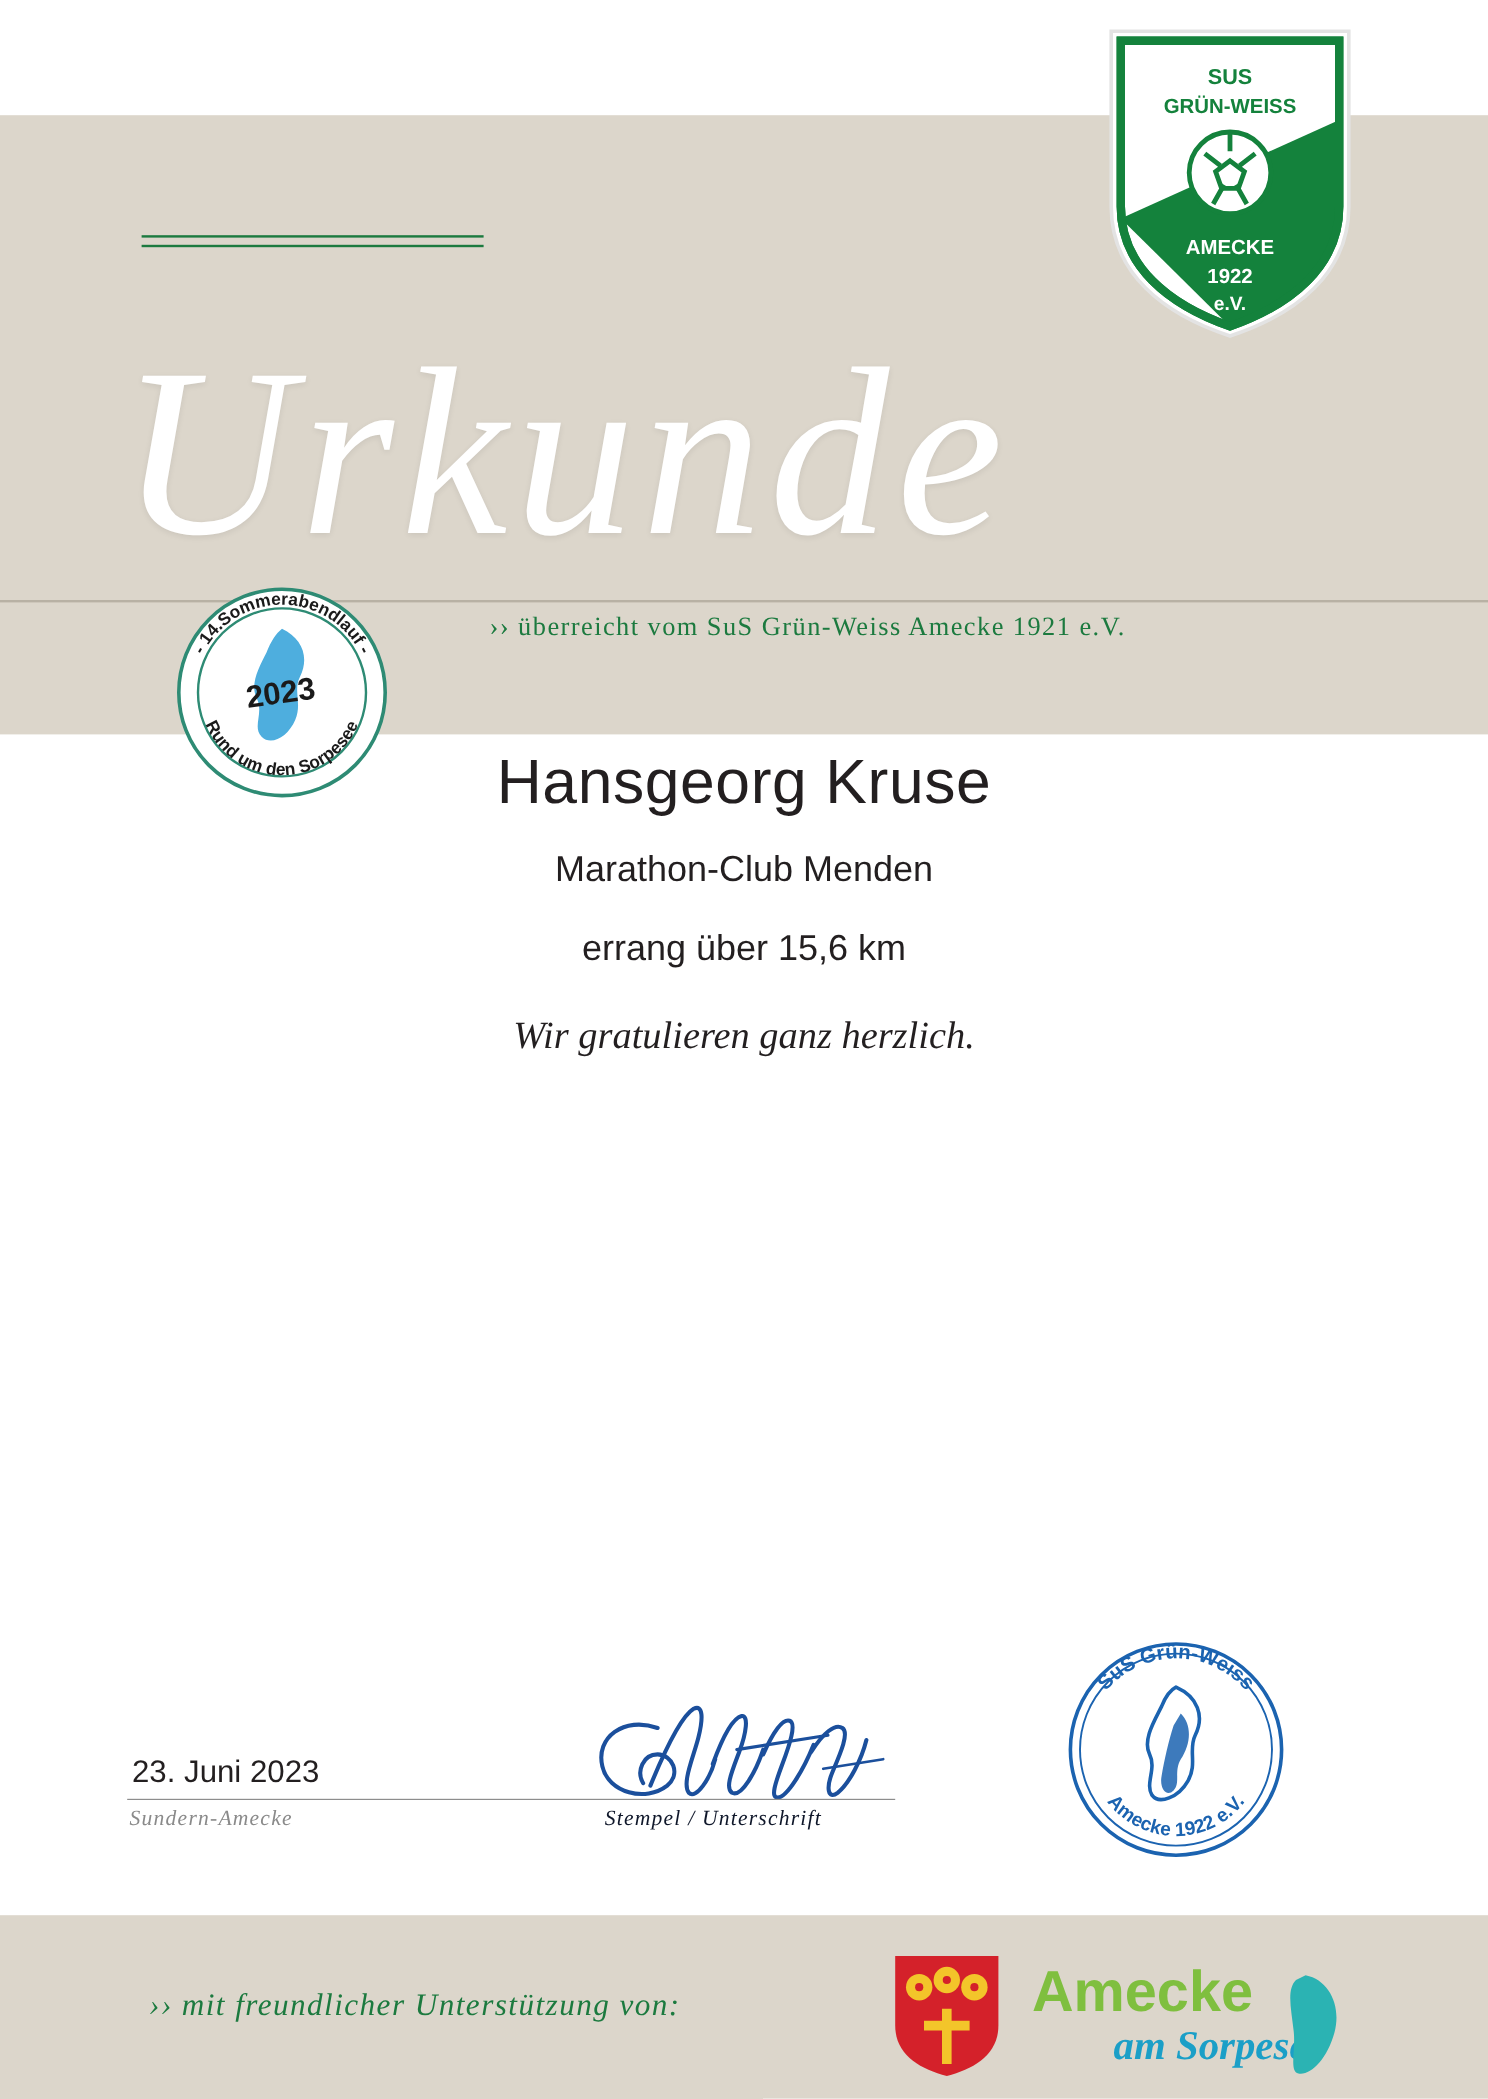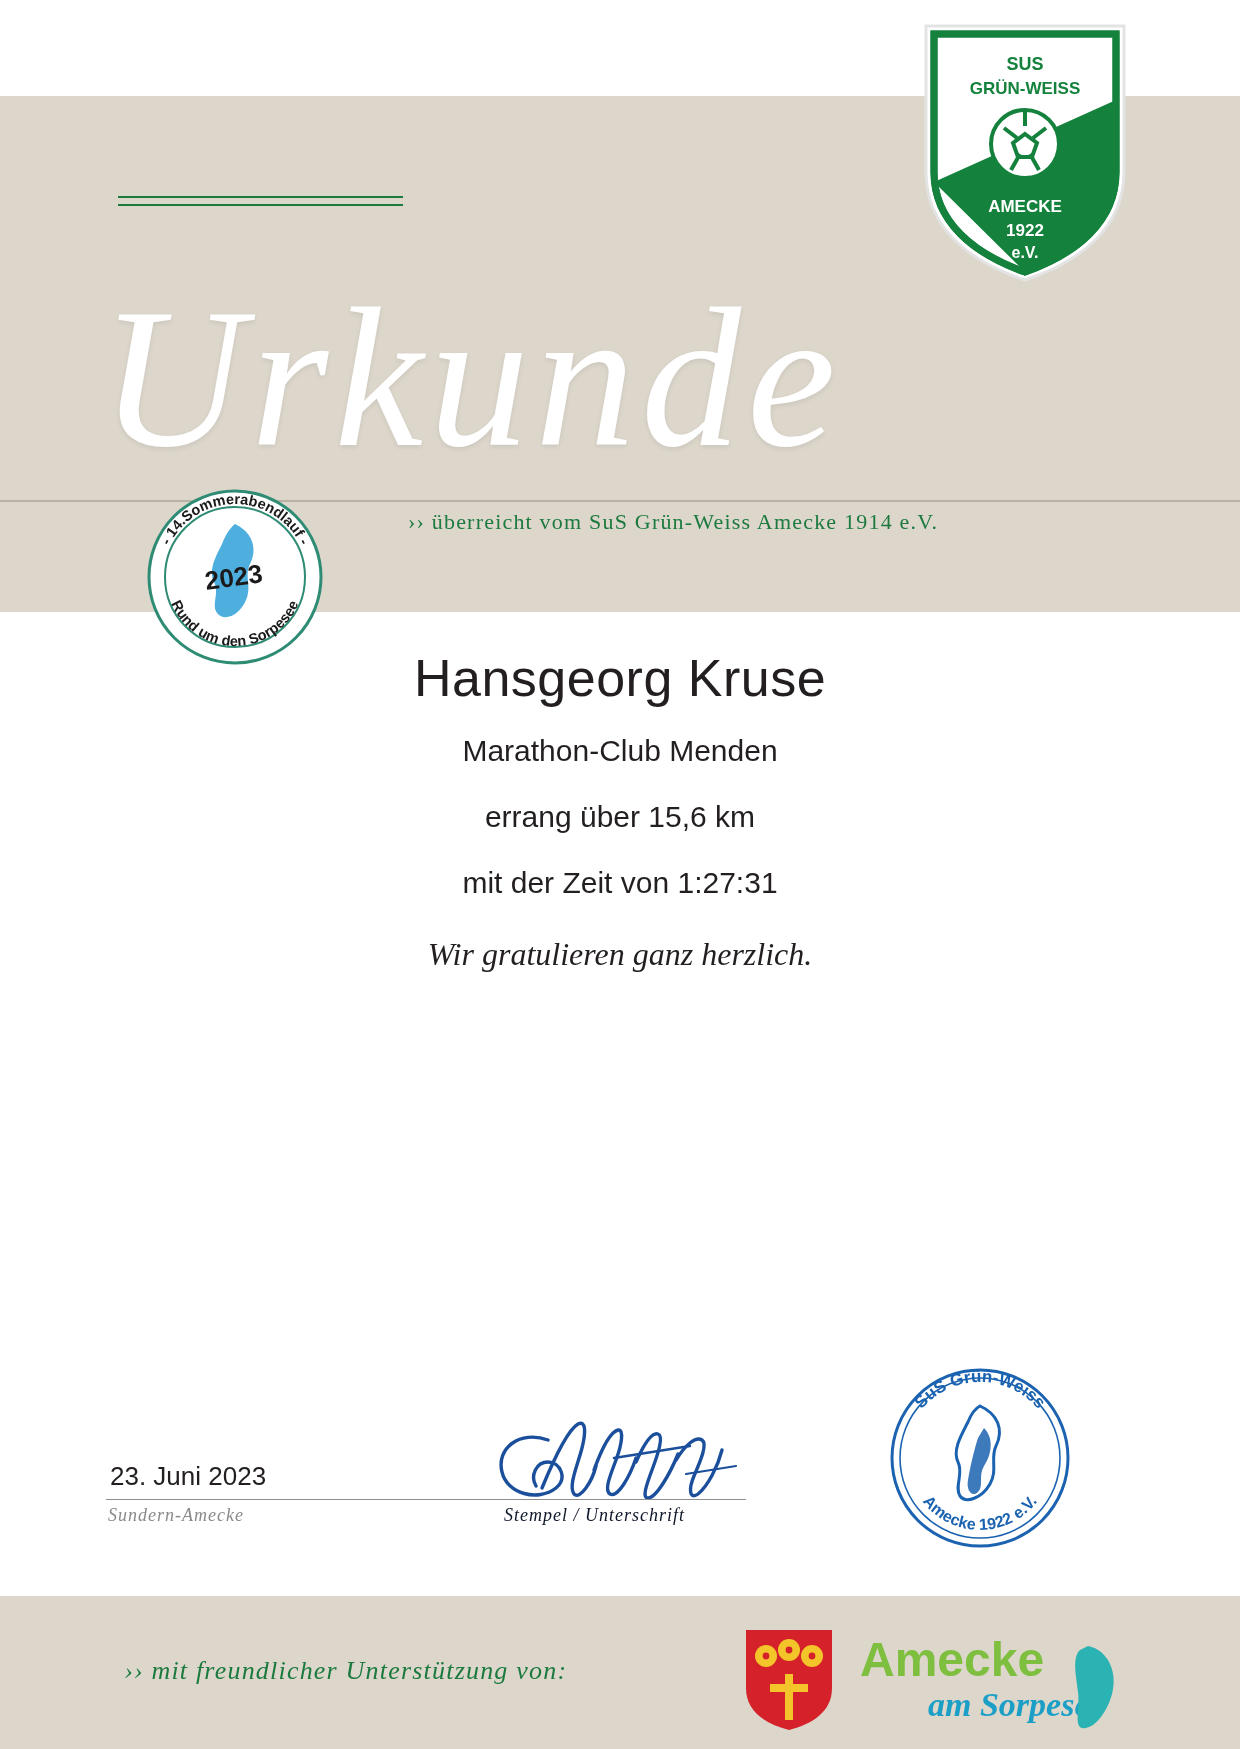--- a/index.html
+++ b/index.html
@@ -107,21 +107,21 @@
     left: 140px;
     top: 482px;
     width: 190px;
     height: 190px;
   }
 
   
   .main {
     position: absolute;
     left: 120px;
-    top: 648px;
+    top: 622px;
     width: 1000px;
     text-align: center;
   }
   .main .name {
     font-size: 52px;
     font-weight: 400;
     letter-spacing: 0.5px;
     margin: 0 0 26px 0;
     color: #231f20;
   }
@@ -242,21 +242,21 @@
 <div class="band-top"></div>
 <div class="band-bottom"></div>
 
 <div class="anerkennung">
   <div class="rule"></div>
   <div class="rule bottom"></div>
 </div>
 
 <div class="urkunde">Urkunde</div>
 <div class="urkunde-underline"></div>
-<div class="urkunde-sub">›› überreicht vom SuS Grün-Weiss Amecke 1914 e.V.</div>
+<div class="urkunde-sub">›› überreicht vom SuS Grün-Weiss Amecke 1921 e.V.</div>
 
 <div class="crest">
   <svg viewBox="0 0 218 262" width="218" height="262" xmlns="http://www.w3.org/2000/svg">
     <defs>
       <clipPath id="shieldclip">
         <path d="M18 12 H200 V150 C200 200 160 232 109 250 C58 232 18 200 18 150 Z"></path>
       </clipPath>
     </defs>
     <path d="M10 4 H208 V150 C208 206 164 240 109 258 C54 240 10 206 10 150 Z" fill="#ffffff" stroke="#e3e3e3" stroke-width="3"></path>
     <path d="M18 12 H200 V150 C200 200 160 232 109 250 C58 232 18 200 18 150 Z" fill="#ffffff" stroke="#14823c" stroke-width="7"></path>
@@ -296,21 +296,20 @@
   </svg>
   <span class="sr">2023</span>
   <span class="sr">- 14.Sommerabendlauf -</span>
   <span class="sr">Rund um den Sorpesee</span>
 </div>
 
 <div class="main">
   <div class="name">Hansgeorg Kruse</div>
   <div class="line">Marathon-Club Menden</div>
   <div class="line">errang über 15,6 km</div>
-  <div class="line">mit der Zeit von 1:27:31</div>
   <div class="gratulation">Wir gratulieren ganz herzlich.</div>
 </div>
 
 <div class="signature">
   <svg viewBox="0 0 260 110" width="260" height="110" xmlns="http://www.w3.org/2000/svg">
     <g fill="none" stroke="#1b4f9c" stroke-width="3.4" stroke-linecap="round">
       <path d="M58 30 C30 20 6 38 12 62 C17 84 48 92 66 78 C78 68 70 52 58 52 C46 52 40 66 46 76"></path>
       <path d="M52 78 C66 44 78 20 88 14 C96 10 96 22 92 38 C88 54 78 76 84 84 C90 90 102 72 106 56"></path>
       <path d="M104 60 C112 38 120 22 128 20 C134 19 132 34 126 50 C120 66 114 80 120 84 C128 88 140 66 146 48"></path>
       <path d="M146 52 C154 34 162 22 168 24 C174 26 168 44 162 60 C156 76 152 88 158 88 C166 88 180 64 188 44"></path>

